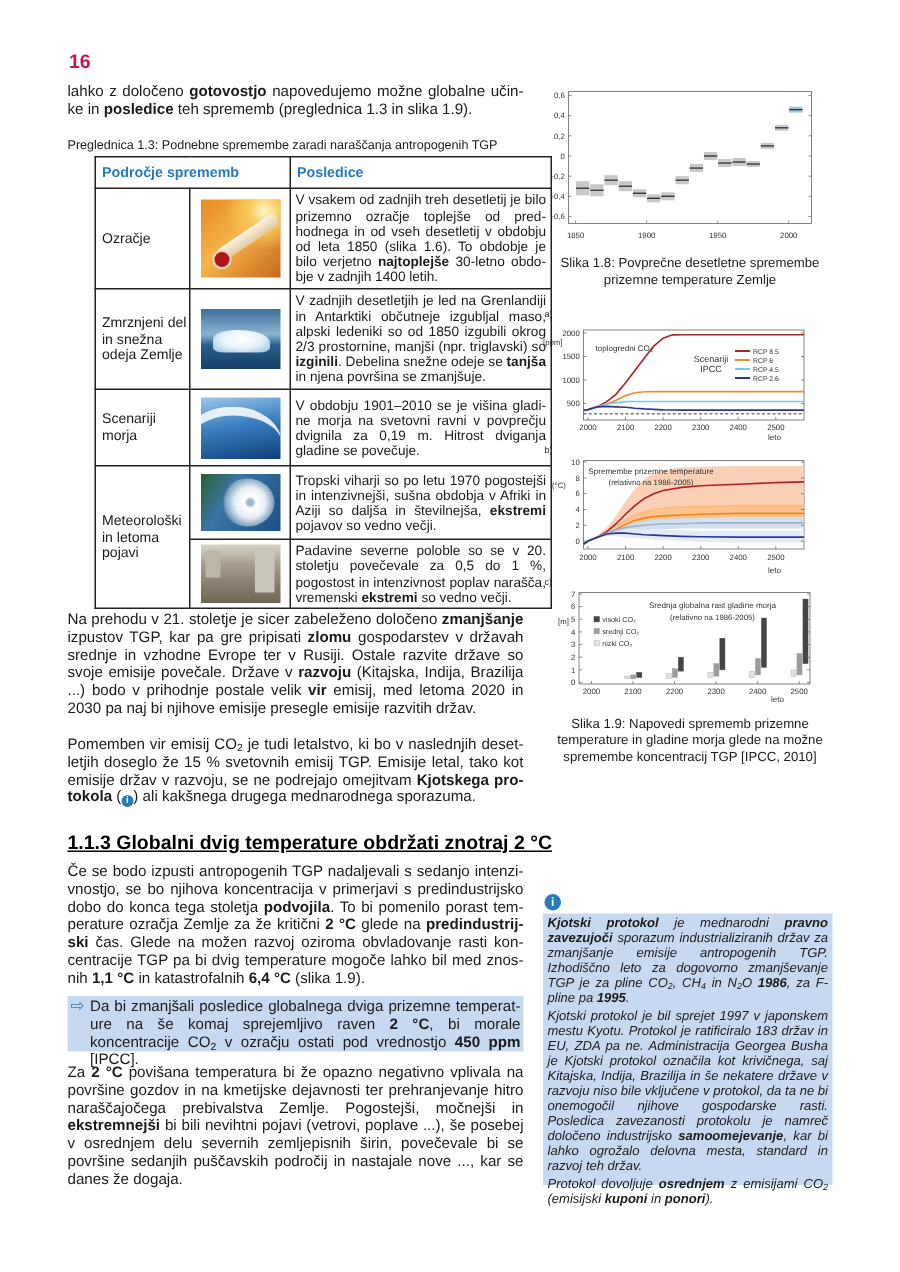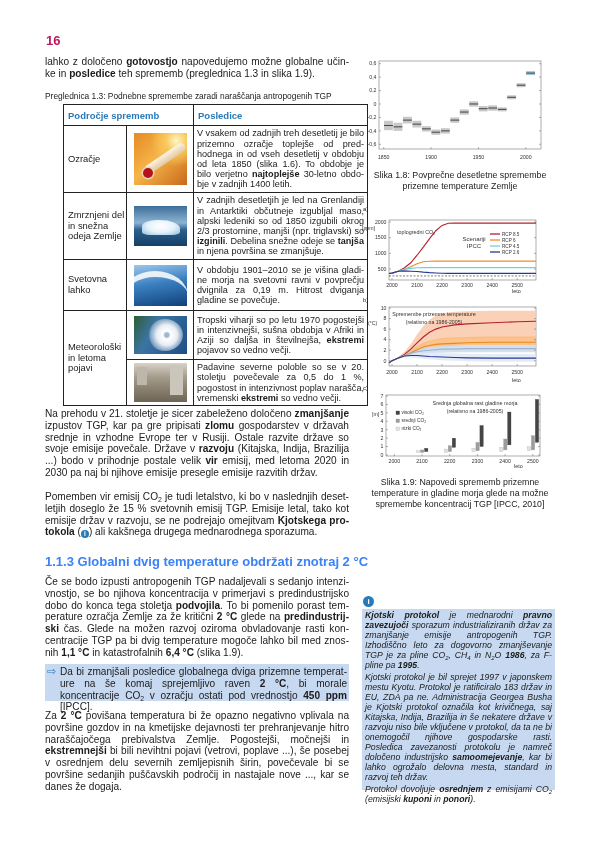--- a/index.html
+++ b/index.html
@@ -33,21 +33,21 @@
       border-radius:40% 55% 20% 20%; }
   .ph-wave { height:41px; background:linear-gradient(170deg, #9cc8ea 0%, #3a7fc0 45%, #10407a 100%); }
   .ph-wave::before { content:""; position:absolute; left:-12px; top:6px; width:62px; height:44px; border-radius:50%;
       border-top:6px solid rgba(255,255,255,0.85); border-left:4px solid rgba(255,255,255,0.5); }
   .ph-storm { height:38px; background:linear-gradient(120deg, #2d5d33 0%, #3c74a4 35%, #1d4f86 100%); }
   .ph-storm::before { content:""; position:absolute; left:13px; top:3px; width:36px; height:32px; border-radius:50%;
       background:radial-gradient(circle at 55% 50%, #9fb8d0 0 8%, #ffffff 15%, #e8eef4 40%, rgba(255,255,255,0.35) 65%, rgba(255,255,255,0) 72%); }
   .ph-flood { height:39px; background:linear-gradient(#d8d3c8 0%, #a69d8d 35%, #8b8170 65%, #6e6555 100%); }
   .ph-flood::before { content:""; position:absolute; right:4px; top:2px; width:13px; height:30px; background:#cbc6bc; }
   .ph-flood::after { content:""; position:absolute; left:3px; top:4px; width:10px; height:18px; background:#bdb6aa; }
-  .h3 { left:45px; top:554px; font-size:13px; line-height:16px; font-weight:bold; color:#3b82f6; white-space:nowrap; }
+  .h3 { left:45px; top:554px; font-size:13px; line-height:16px; font-weight:bold; color:#000000; white-space:nowrap;text-decoration:underline; }
   .hl { left:45px; top:664px; width:304px; height:37px; background:#c7d9f0; }
   .hl-arrow { position:absolute; left:2px; top:1px; font-size:11px; line-height:12px; color:#2a7ab8; }
   .hl-text { position:absolute; left:15px; right:2px; top:2px; font-size:10.1px; line-height:11.8px; text-align:justify; }
   svg.fig { position:absolute; left:362px; overflow:visible; }
   svg.fig text { font-family:"Liberation Sans", sans-serif; }
   .caption { left:362px; width:196px; text-align:center; font-size:8.8px; line-height:11px; }
   .info-icon { left:363px; top:596px; width:11px; height:11px; border-radius:50%; background:#2a7ab8; color:#fff;
                font-size:8px; line-height:11px; text-align:center; font-weight:bold; }
   .infobox { left:362px; top:609px; width:193px; height:181px; background:#c7d9f0; padding:2px 3px; box-sizing:border-box;
              font-size:8.7px; line-height:9.9px; font-style:italic; text-align:justify; }
@@ -79,21 +79,21 @@
       <td class="area">Ozračje</td>
       <td class="imgcell"><div class="photo ph-thermo"></div></td>
       <td class="txt">V vsakem od zadnjih treh desetletij je bilo prizemno ozračje toplejše od pred­hodnega in od vseh desetletij v obdobju od leta 1850 (slika 1.6). To obdobje je bilo verjetno <span class="seg-b">najtoplejše</span> 30-letno obdo­bje v zadnjih 1400 letih.</td>
     </tr>
     <tr style="height:67px">
       <td class="area">Zmrznjeni del in snežna odeja Zemlje</td>
       <td class="imgcell"><div class="photo ph-ice"></div></td>
       <td class="txt">V zadnjih desetletjih je led na Grenlandi­ji in Antarktiki občutneje izgubljal maso, alpski ledeniki so od 1850 izgubili okrog 2/3 prostornine, manjši (npr. triglavski) so <span class="seg-b">izginili</span>. Debelina snežne odeje se <span class="seg-b">tanjša</span> in njena površina se zmanjšuje.</td>
     </tr>
     <tr style="height:51px">
-      <td class="area">Svetovna lahko</td>
+      <td class="area">Scenariji morja</td>
       <td class="imgcell"><div class="photo ph-wave"></div></td>
       <td class="txt">V obdobju 1901–2010 se je višina gladi­ne morja na svetovni ravni v povprečju dvignila za 0,19 m. Hitrost dviganja gladine se povečuje.</td>
     </tr>
     <tr style="height:49px">
       <td class="area" rowspan="2">Meteorološki in letoma pojavi</td>
       <td class="imgcell"><div class="photo ph-storm"></div></td>
       <td class="txt">Tropski viharji so po letu 1970 pogostej­ši in intenzivnejši, sušna obdobja v Afriki in Aziji so daljša in številnejša, <span class="seg-b">ekstremi</span> pojavov so vedno večji.</td>
     </tr>
     <tr style="height:46px">
       <td class="imgcell"><div class="photo ph-flood"></div></td>

